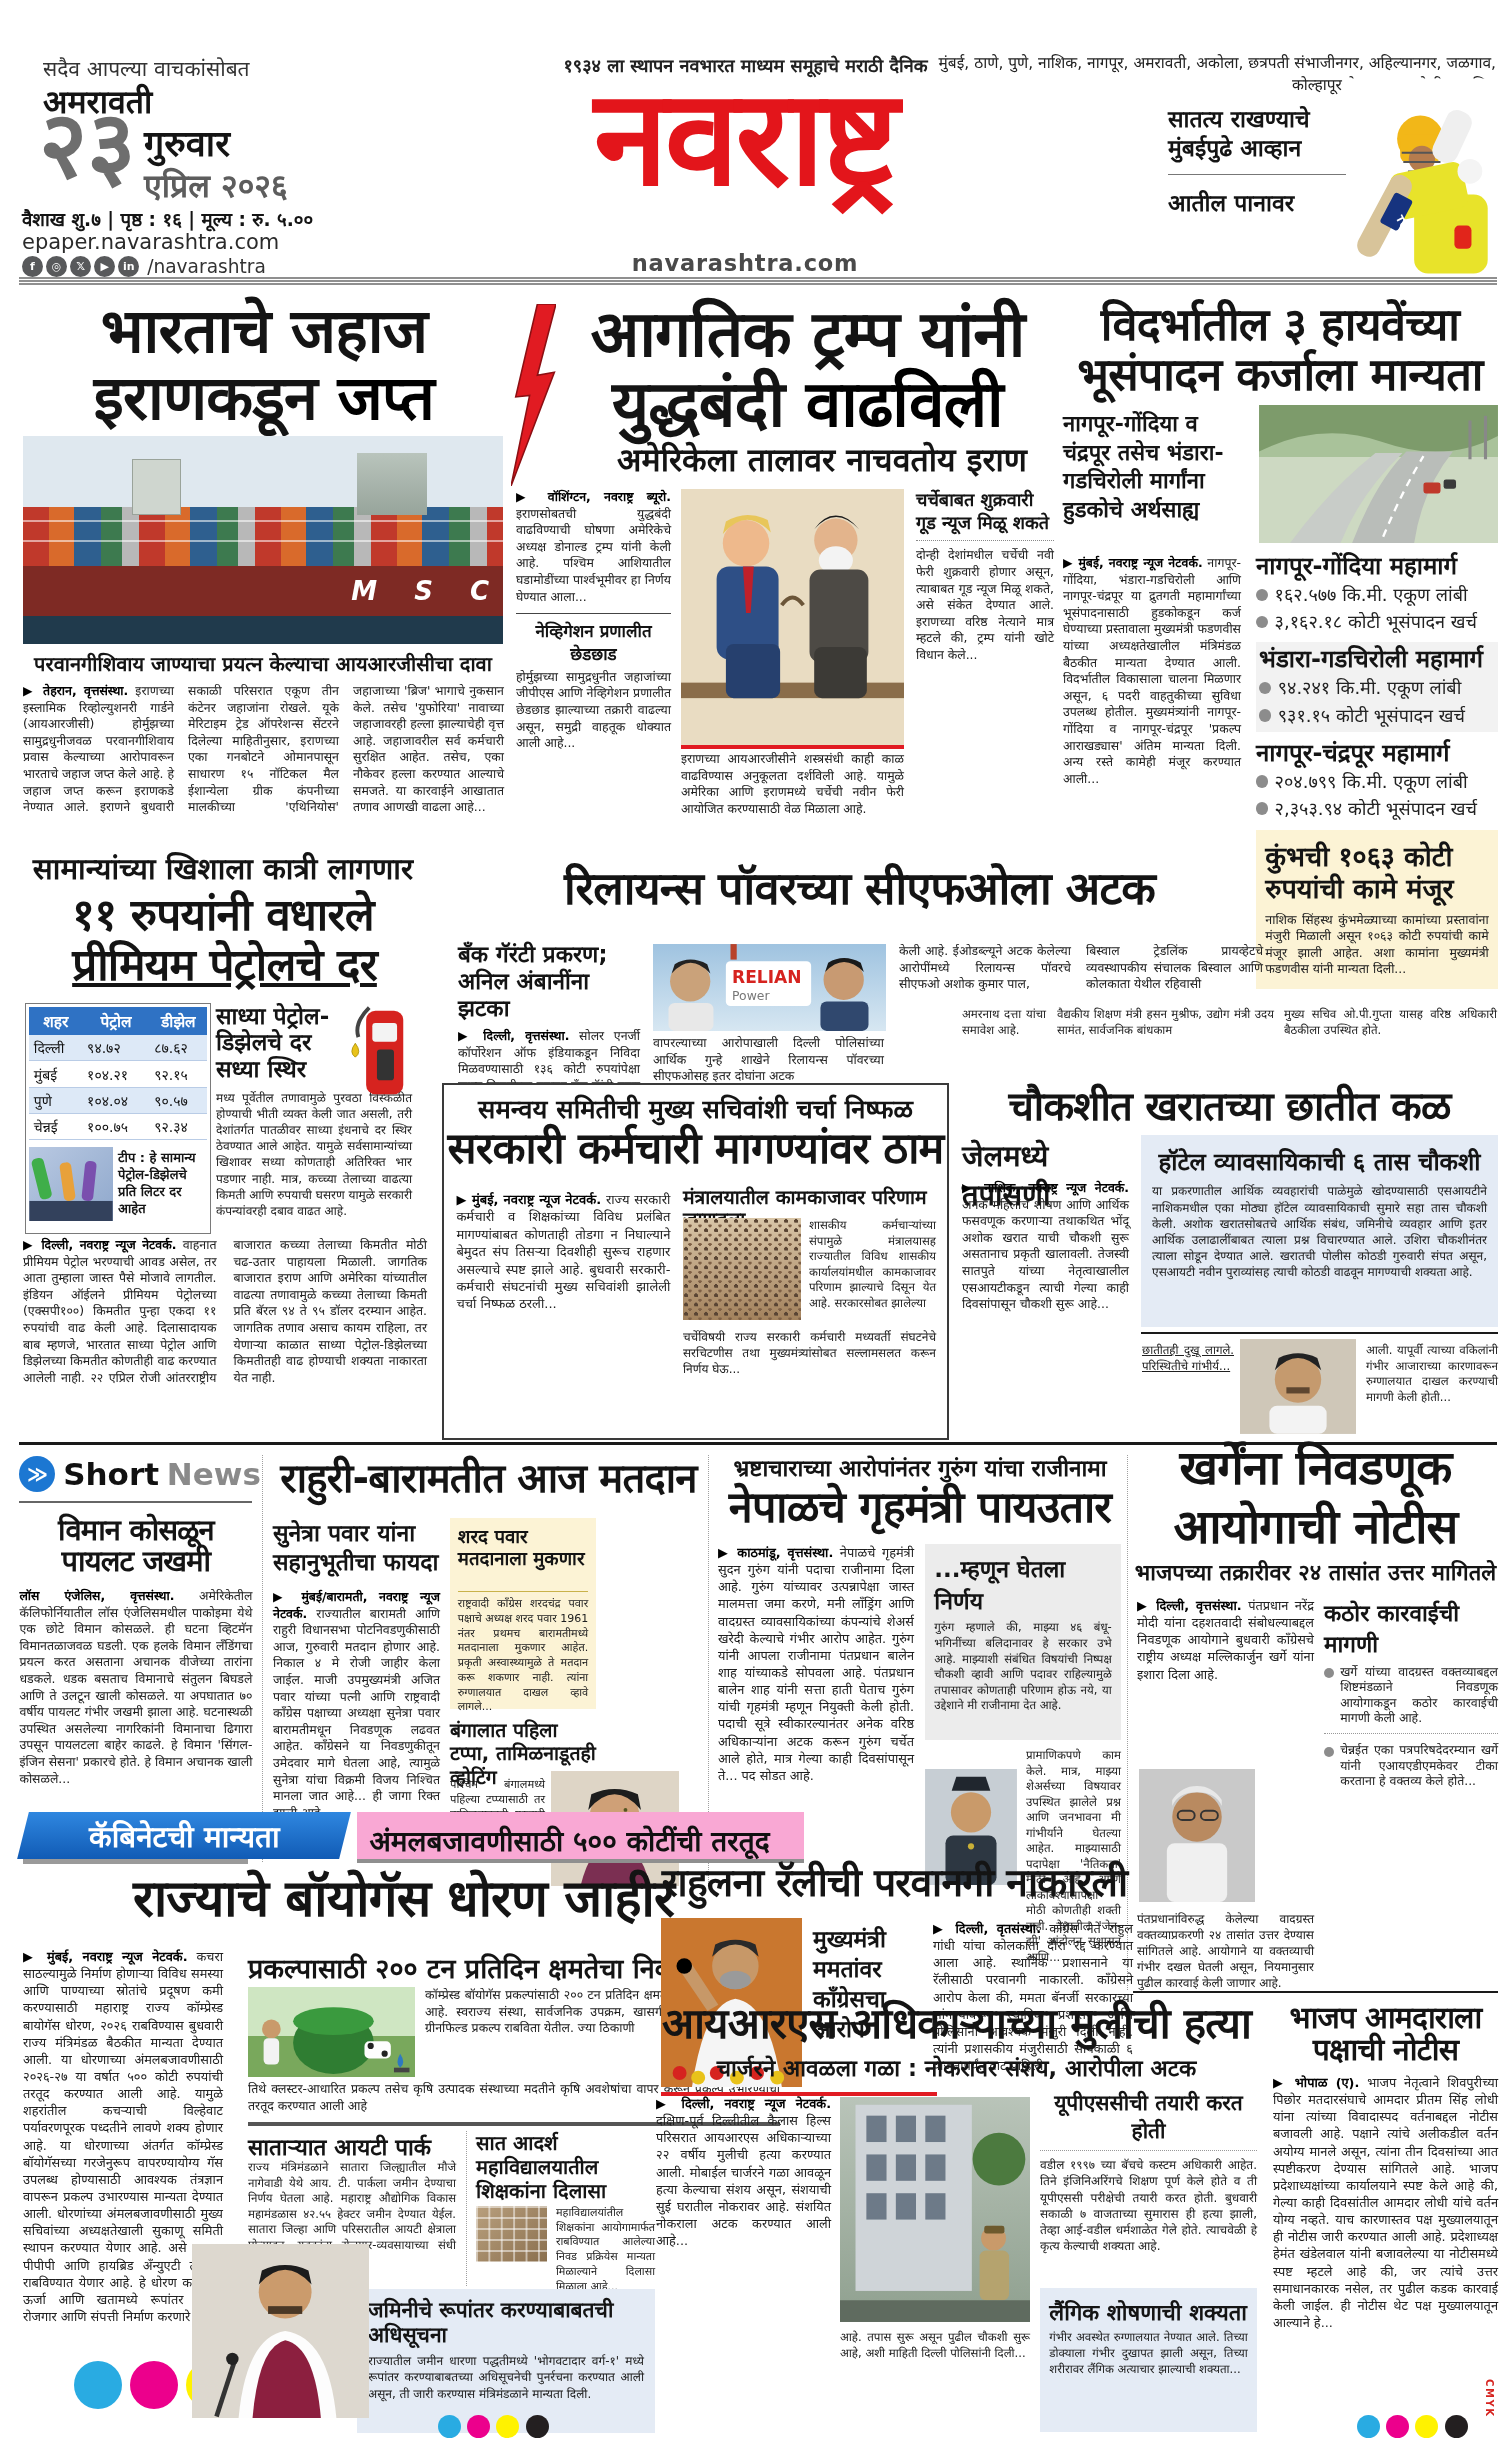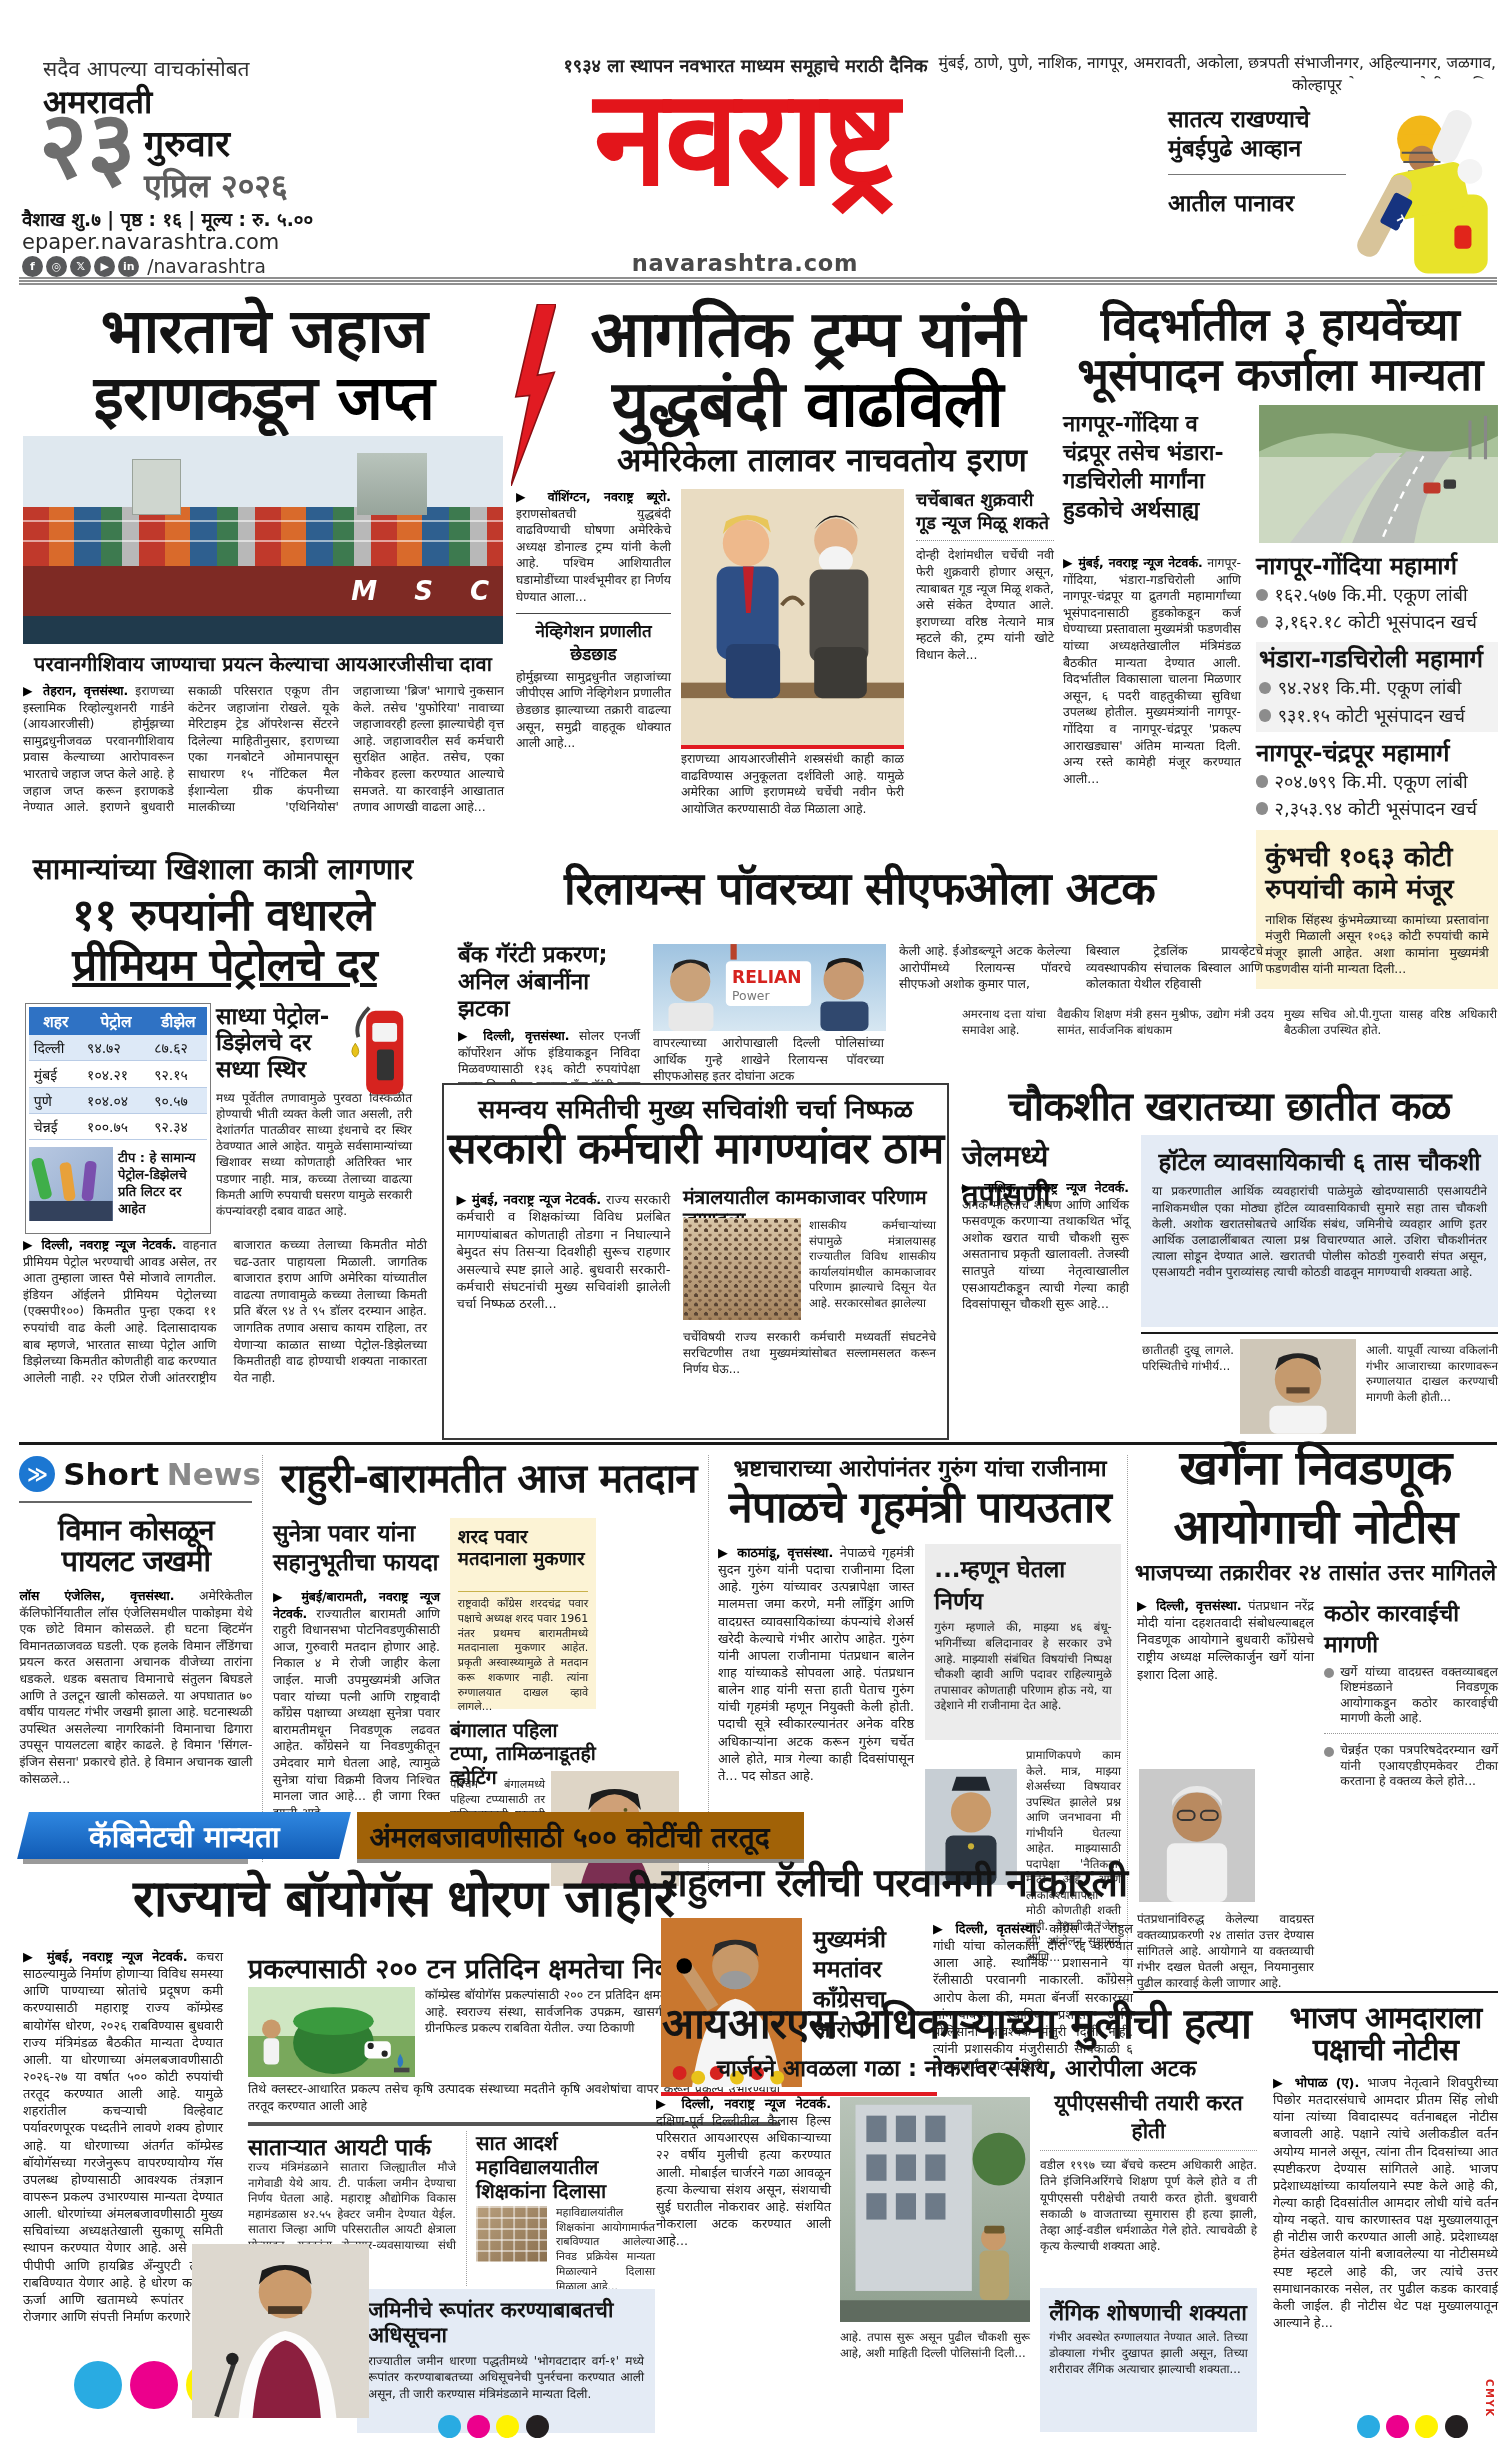--- a/index.html
+++ b/index.html
@@ -25,21 +25,21 @@
   table.prices tr:nth-child(even) td{background:#dde9f7;}
   .statT{font-weight:700;font-size:24px;color:#141414;line-height:1.1;}
   .bullet{display:flex;gap:6.2px;align-items:flex-start;font-size:18px;color:#222;font-weight:500;line-height:1.25;margin-top:4.7px;}
   .bullet .dt{width:12.4px;height:12.4px;border-radius:50%;background:#8c8c8c;flex:none;margin-top:4.7px;}
   .cdot{border-radius:50%;display:inline-block;}
   .c{background:#29abe2;} .m{background:#ec008c;} .y{background:#fff200;} .kk{background:#231f20;}
   .sicon{width:21px;height:21px;border-radius:50%;background:#58595b;color:#fff;display:inline-flex;
          align-items:center;justify-content:center;font-size:11px;font-weight:700;margin-right:3.1px;}
   .badge{background:linear-gradient(180deg,#2f87e0,#115bb5);color:#fff;transform:skewX(-14deg);
          display:flex;align-items:center;justify-content:center;font-weight:700;}
-  .ribbon{background:#a16207;border-bottom:4.7px solid #8f8f8f;display:flex;align-items:center;font-weight:700;}
+  .ribbon{background:#f9a8d4;border-bottom:4.7px solid #8f8f8f;display:flex;align-items:flex-end;font-weight:700;}
 </style>
 </head>
 <body>
 
 <div id="page">
 
   <div class="s" style="left:43px;top:54px;font-size:21px;color:#333;">सदैव आपल्या वाचकांसोबत</div>
   <div class="s k" style="left:43px;top:79px;font-size:32px;">अमरावती</div>
   <div class="s" style="left:39px;top:99px;font-size:93px;font-weight:700;color:#6e6e6e;line-height:1;">२३</div>
   <div class="s k" style="left:144px;top:118px;font-size:36px;">गुरुवार</div>
@@ -301,21 +301,21 @@
   <div class="s hl" style="left:962px;top:1085px;width:535px;font-size:40px;">चौकशीत खरातच्या छातीत कळ</div>
   <div class="s k" style="left:962px;top:1135px;width:175px;font-size:29px;">जेलमध्ये तपासणी</div>
   <div class="s bd" style="left:962px;top:1180px;width:167px;height:255px;font-size:12.4px;">
     <b>▶ नाशिक, नवराष्ट्र न्यूज नेटवर्क.</b> <span>अनेक महिलांचे शोषण आणि आर्थिक फसवणूक करणाऱ्या तथाकथित भोंदू अशोक खरात याची चौकशी सुरू असतानाच प्रकृती खालावली. तेजस्वी सातपुते यांच्या नेतृत्वाखालील एसआयटीकडून त्याची गेल्या काही दिवसांपासून चौकशी सुरू आहे...</span>
   </div>
   <div class="s bbox" style="left:1141px;top:1135px;width:357px;height:192px;padding:9.3px 11px;box-sizing:border-box;">
     <div class="k" style="font-size:24px;text-align:center;">हॉटेल व्यावसायिकाची ६ तास चौकशी</div>
     <div class="bd" style="font-size:12px;margin-top:6.2px;">या प्रकरणातील आर्थिक व्यवहारांची पाळेमुळे खोदण्यासाठी एसआयटीने नाशिकमधील एका मोठ्या हॉटेल व्यावसायिकाची सुमारे सहा तास चौकशी केली. अशोक खरातसोबतचे आर्थिक संबंध, जमिनीचे व्यवहार आणि इतर आर्थिक उलाढालींबाबत त्याला प्रश्न विचारण्यात आले. उशिरा चौकशीनंतर त्याला सोडून देण्यात आले. खरातची पोलीस कोठडी गुरुवारी संपत असून, एसआयटी नवीन पुराव्यांसह त्याची कोठडी वाढवून मागण्याची शक्यता आहे.</div>
   </div>
   <div class="rule" style="left:1141px;top:1332px;width:357px;height:2.3px;"></div>
-  <div class="s bd" style="left:1142px;top:1343px;width:92px;height:92px;font-size:11.6px;">छातीतही दुखू लागले. परिस्थितीचे गांभीर्य...</div>
+  <div class="s bd" style="left:1142px;top:1343px;width:92px;height:92px;font-size:11.6px;text-decoration:underline;">छातीतही दुखू लागले. परिस्थितीचे गांभीर्य...</div>
   <div class="fig" style="left:1240px;top:1339px;width:116px;height:95px;background:#d8d2c6;">
     <svg width="116" height="95" viewBox="0 0 150 122">
       <rect width="150" height="122" fill="#cfc7b8"></rect>
       <circle cx="75" cy="52" r="30" fill="#c59a6e"></circle>
       <path d="M45 40 Q75 8 105 40 L100 24 Q75 12 50 24 Z" fill="#222"></path>
       <rect x="60" y="62" width="30" height="8" fill="#5e4630"></rect>
       <rect x="38" y="86" width="74" height="36" rx="10" fill="#f3f3f3"></rect>
     </svg>
   </div>
   <div class="s bd" style="left:1366px;top:1343px;width:132px;height:92px;font-size:11.6px;">आली. यापूर्वी त्याच्या वकिलांनी गंभीर आजाराच्या कारणावरून रुग्णालयात दाखल करण्याची मागणी केली होती...</div>

